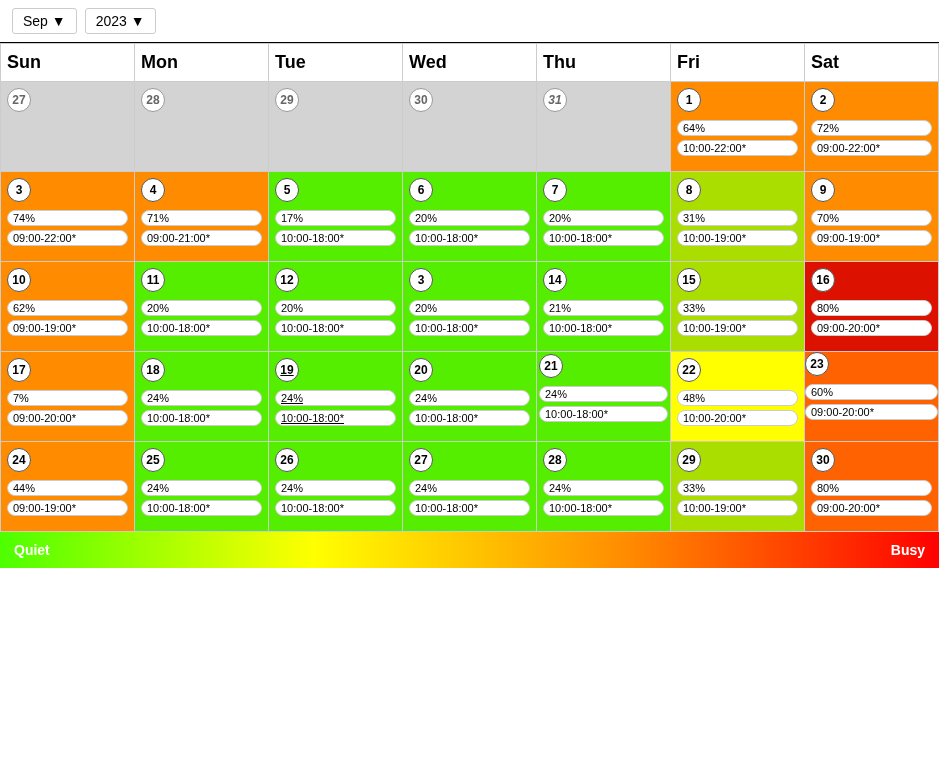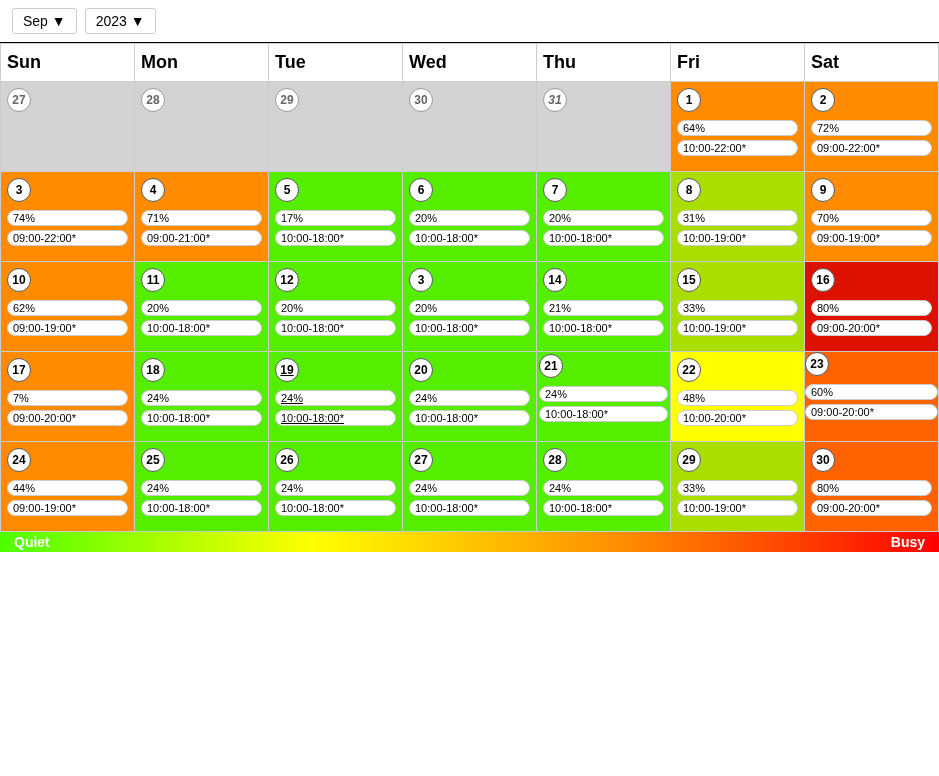--- a/index.html
+++ b/index.html
@@ -80,21 +80,21 @@
       border-radius: 8px;
       padding: 1px 5px;
       font-size: 11px;
       margin-top: 2px;
     }
 
     .cell-content { display: flex; flex-direction: column; gap: 2px; }
 
     
     .legend {
-      height: 20px;
+      height: 36px;
       display: flex;
       align-items: center;
       position: relative;
       margin: 0;
     }
     .legend-bar {
       flex: 1;
       height: 100%;
       background: linear-gradient(to right, #4dff00, #ffff00, #ff8c00, #ff0000);
     }

